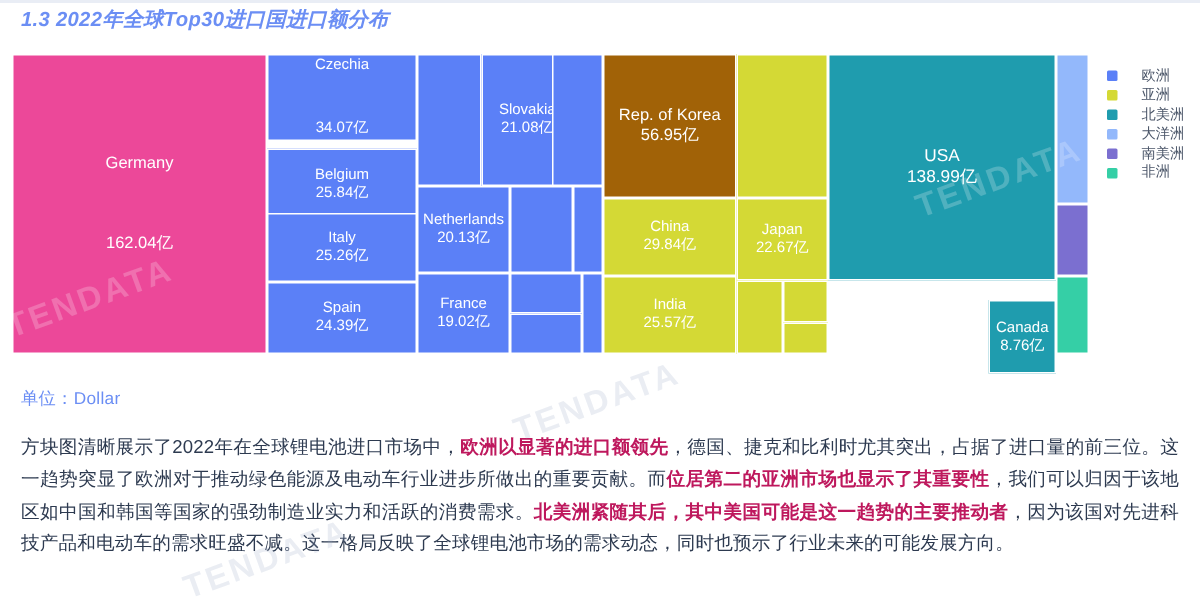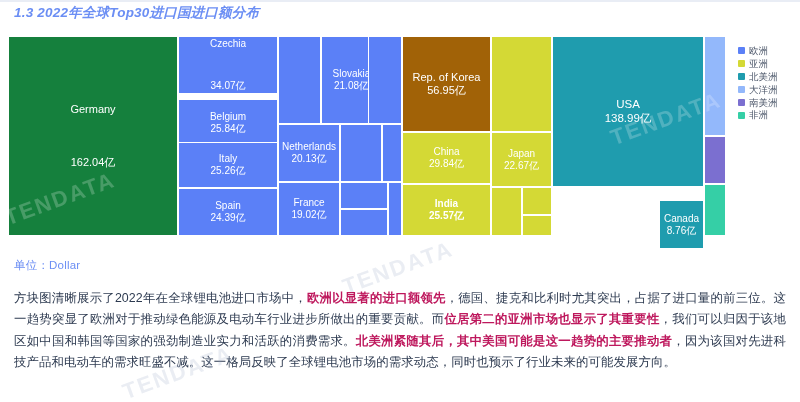--- a/index.html
+++ b/index.html
@@ -81,21 +81,21 @@
     left: 730px;
     top: 10px;
     width: 58px;
     display: flex;
     flex-direction: column;
     gap: 3.4px;
   }
   .legend-item {
     display: flex;
     align-items: center;
-    gap: 4px;
+    gap: 16px;
     font-size: 9.5px;
     color: #4a5568;
     line-height: 1;
   }
   .swatch {
     width: 7px;
     height: 7px;
     flex: 0 0 7px;
     border-radius: 1px;
   }
@@ -147,21 +147,21 @@
 
 <div class="page">
   <div class="page-border-top"></div>
 
   <div class="title">1.3 2022年全球Top30进口国进口额分布</div>
 
   <div class="chart-area">
 
     <div class="treemap">
 
-      <div class="cell big" style="left:0px; top:0px; width:170px; height:200px; background:#15803d;gap:40px;">
+      <div class="cell big" style="left:0px; top:0px; width:170px; height:200px; background:#ec4899;gap:40px;">
         <span class="nm">Germany</span>
         <span class="vl">162.04亿</span>
       </div>
 
       <div class="cell" style="left:170px; top:0px; width:100px; height:58px; background:#5b80f7;gap:30px;">
         <span class="nm">Czechia</span>
         <span class="vl">34.07亿</span>
       </div>
 
       <div class="cell" style="left:170px; top:63px; width:100px; height:48px; background:#5b80f7;justify-content:center;">
@@ -208,21 +208,21 @@
       <div class="cell big" style="left:394px; top:0px; width:89px; height:96px; background:#a16207;">
         <span class="nm">Rep. of Korea</span>
         <span class="vl">56.95亿</span>
       </div>
 
       <div class="cell" style="left:394px; top:96px; width:89px; height:52px; background:#d4d935;">
         <span class="nm">China</span>
         <span class="vl">29.84亿</span>
       </div>
 
-      <div class="cell" style="left:394px; top:148px; width:89px; height:52px; background:#d4d935;font-weight:bold;">
+      <div class="cell" style="left:394px; top:148px; width:89px; height:52px; background:#d4d935;">
         <span class="nm">India</span>
         <span class="vl">25.57亿</span>
       </div>
 
       <div class="cell" style="left:483px; top:0px; width:61px; height:96px; background:#d4d935;"></div>
 
       <div class="cell" style="left:483px; top:96px; width:61px; height:55px; background:#d4d935;">
         <span class="nm">Japan</span>
         <span class="vl">22.67亿</span>
       </div>

